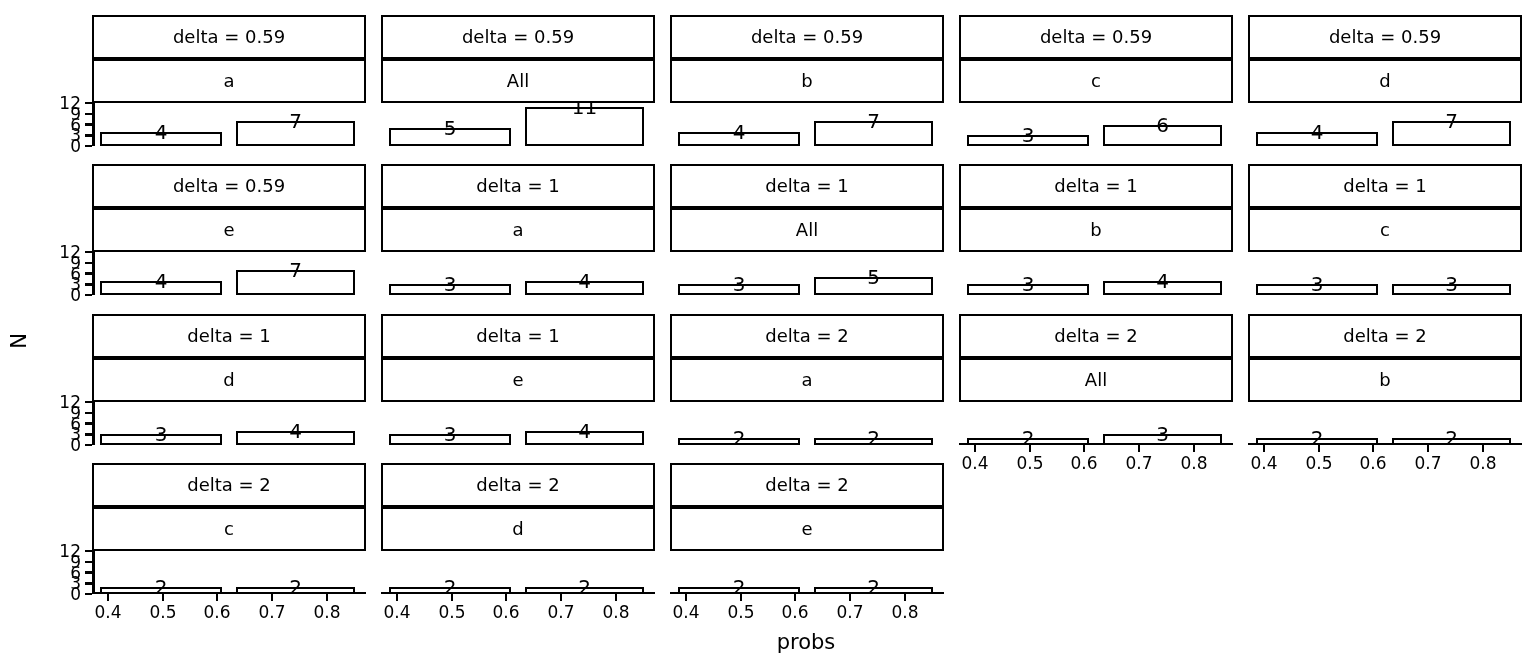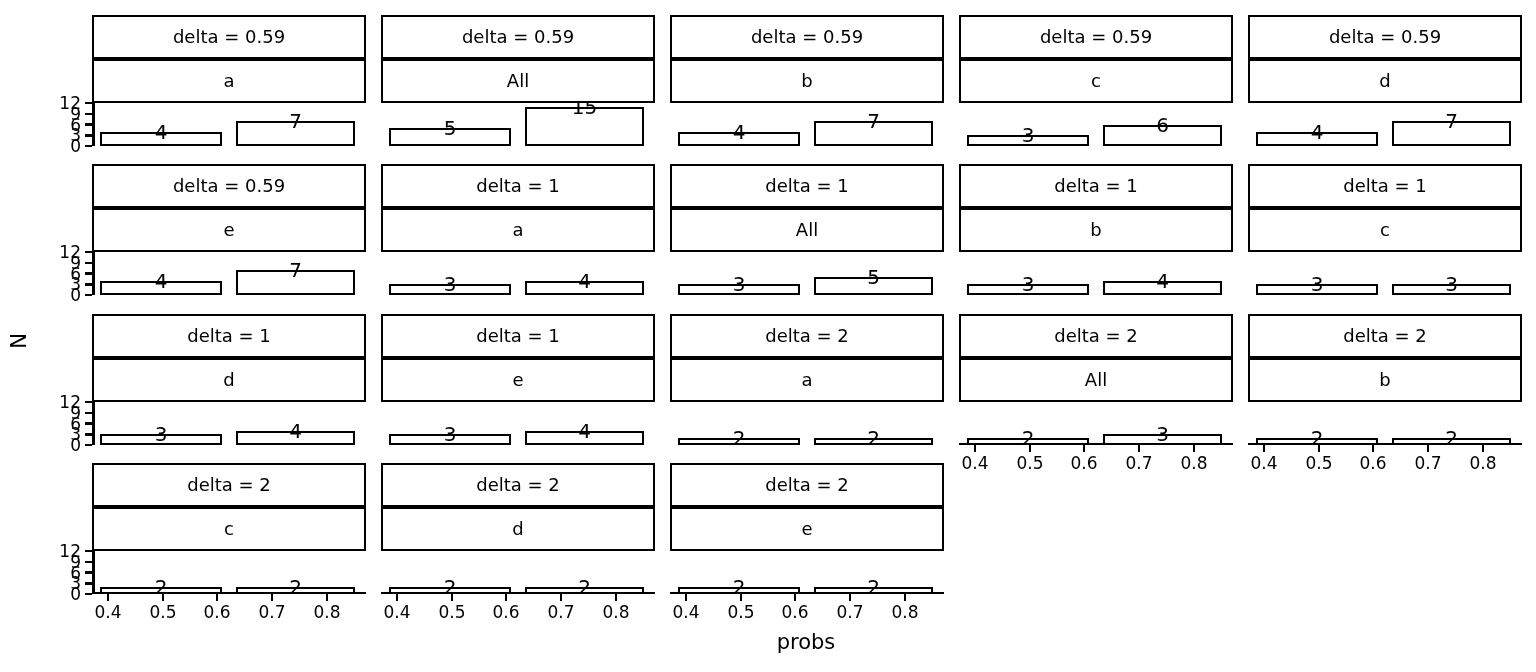--- a/index.html
+++ b/index.html
@@ -95,21 +95,21 @@
         <div class="ytick" style="left: -7px; top: 86.75px;"></div>
         <div class="ytick-label" style="left: -45px; top: 79px;">12</div>
       </div>
       <div class="panel" style="left: 381px; top: 15px;">
         <div class="strip strip-top">delta = 0.59</div>
         <div class="strip strip-bot">All</div>
         <div class="plot">
           <div class="bar" style="left: 8px; width: 122px; height: 17.9167px;"></div>
           <div class="bar-label" style="left: 39px; top: 14.0833px;">5</div>
           <div class="bar" style="left: 144px; width: 119px; height: 39.4167px;"></div>
-          <div class="bar-label" style="left: 173.5px; top: -7.41667px;">15</div>
+          <div class="bar-label" style="left: 173.5px; top: -7.41667px;">11</div>
         </div>
       </div>
       <div class="panel" style="left: 670px; top: 15px;">
         <div class="strip strip-top">delta = 0.59</div>
         <div class="strip strip-bot">b</div>
         <div class="plot">
           <div class="bar" style="left: 8px; width: 122px; height: 14.3333px;"></div>
           <div class="bar-label" style="left: 39px; top: 17.6667px;">4</div>
           <div class="bar" style="left: 144px; width: 119px; height: 25.0833px;"></div>
           <div class="bar-label" style="left: 173.5px; top: 6.91667px;">7</div>

